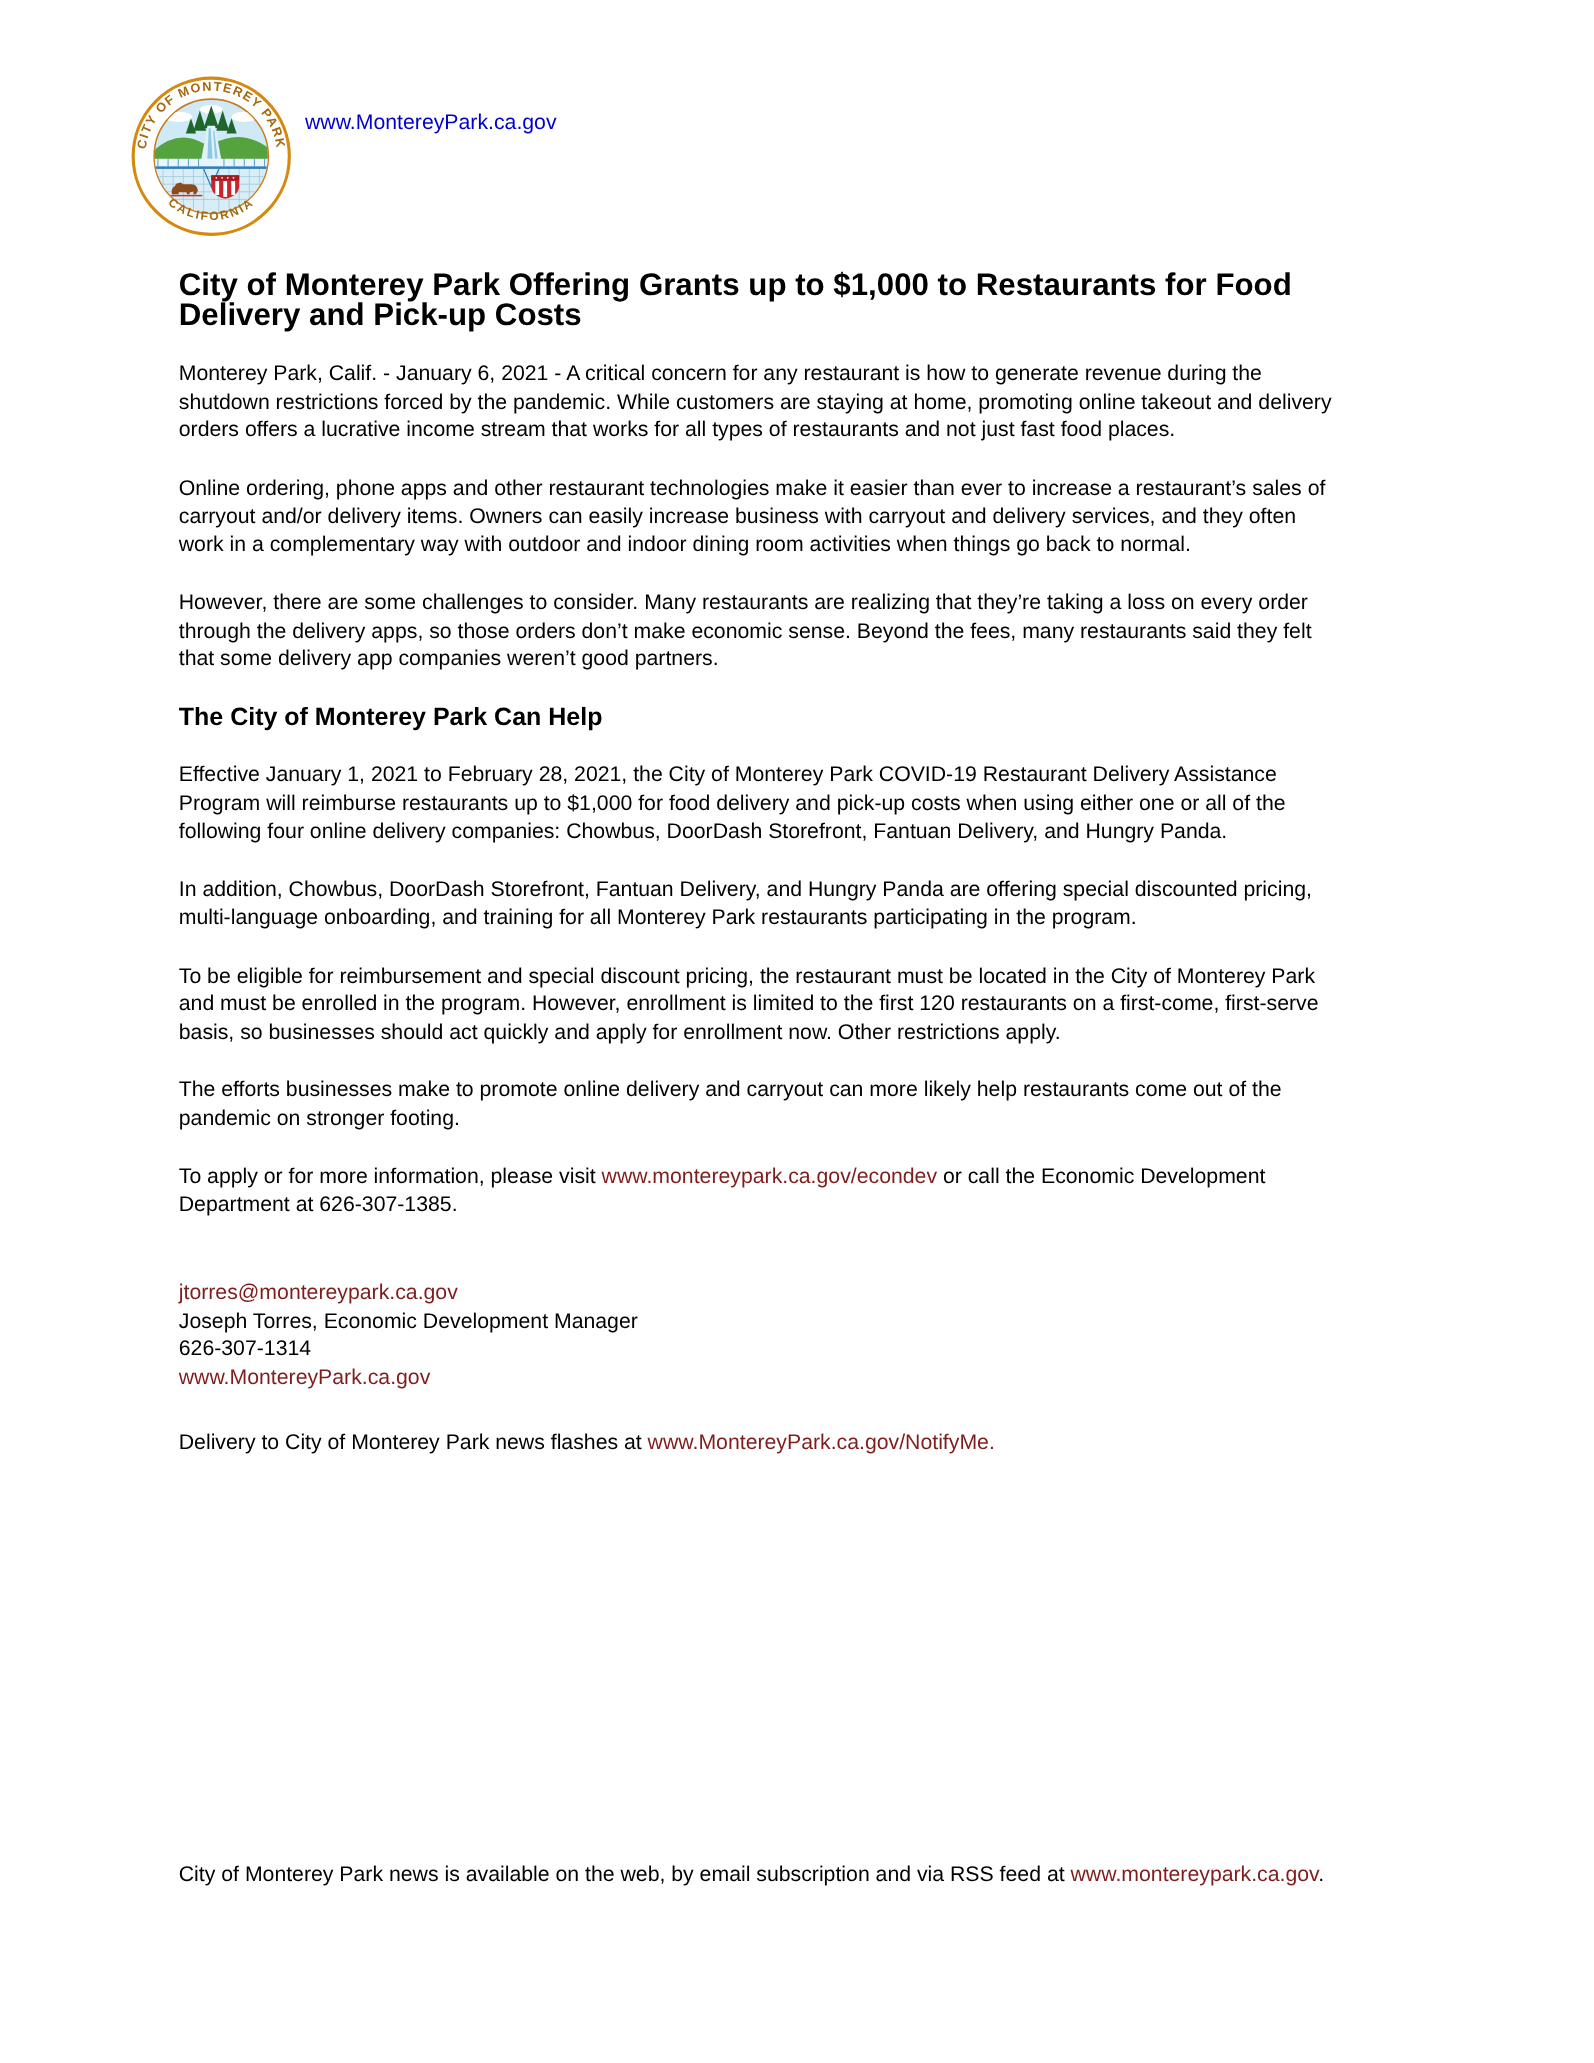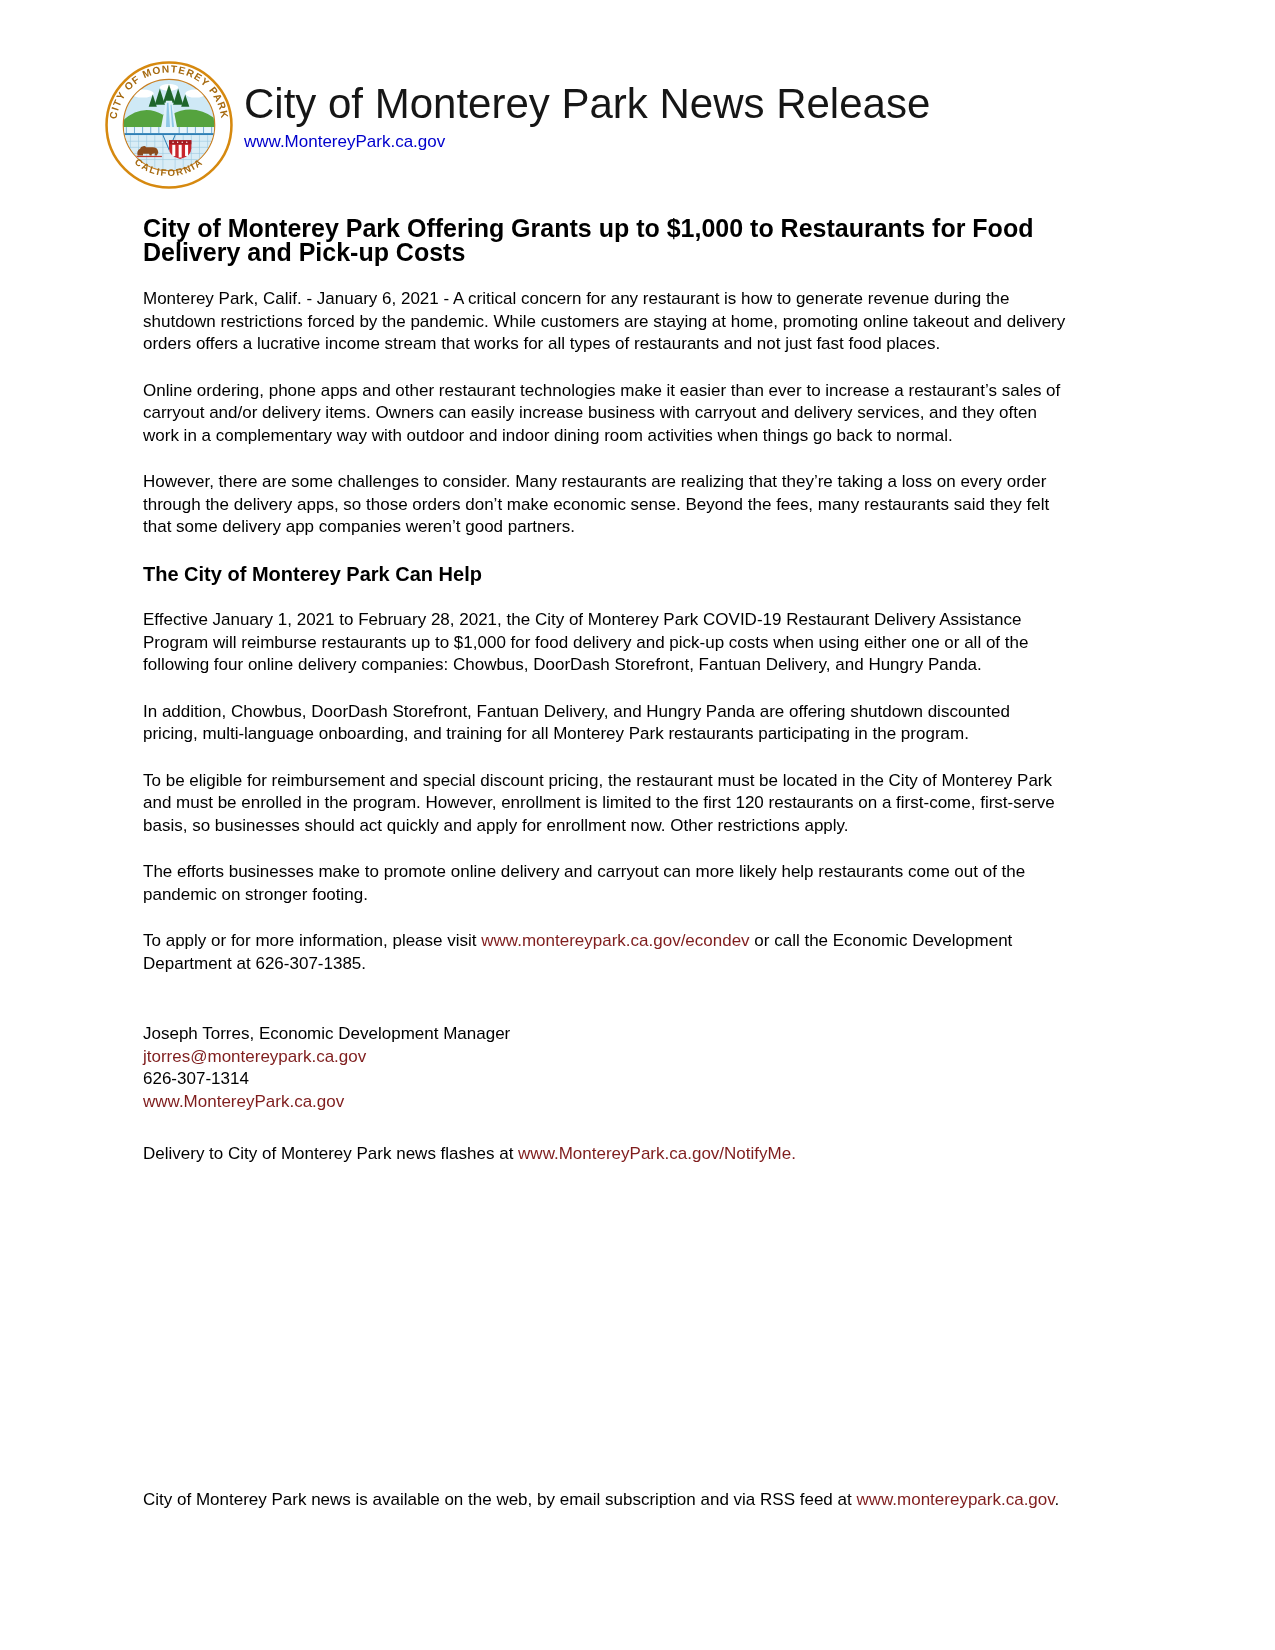--- a/index.html
+++ b/index.html
@@ -146,45 +146,44 @@
 
       <text font-size="10" font-weight="bold" fill="#a5690f" letter-spacing="1.1">
         <textPath href="#arcTop" startOffset="50%" text-anchor="middle">CITY OF MONTEREY PARK</textPath>
       </text>
       <text font-size="9.5" font-weight="bold" fill="#a5690f" letter-spacing="1.6">
         <textPath href="#arcBot" startOffset="50%" text-anchor="middle">CALIFORNIA</textPath>
       </text>
     </svg>
 
     <div class="header-text">
-      <div class="header-title">City of Monterey Park News Release</div>
       <div class="header-link">www.MontereyPark.ca.gov</div>
     </div>
   </div>
 
   <div class="content">
 
     <div class="headline">City of Monterey Park Offering Grants up to $1,000 to Restaurants for Food Delivery and Pick-up Costs</div>
 
     <p>Monterey Park, Calif. - January 6, 2021 - A critical concern for any restaurant is how to generate revenue during the shutdown restrictions forced by the pandemic. While customers are staying at home, promoting online takeout and delivery orders offers a lucrative income stream that works for all types of restaurants and not just fast food places.</p>
     <p>Online ordering, phone apps and other restaurant technologies make it easier than ever to increase a restaurant’s sales of carryout and/or delivery items. Owners can easily increase business with carryout and delivery services, and they often work in a complementary way with outdoor and indoor dining room activities when things go back to normal.</p>
     <p>However, there are some challenges to consider. Many restaurants are realizing that they’re taking a loss on every order through the delivery apps, so those orders don’t make economic sense. Beyond the fees, many restaurants said they felt that some delivery app companies weren’t good partners.</p>
 
     <div class="subhead">The City of Monterey Park Can Help</div>
 
     <p>Effective January 1, 2021 to February 28, 2021, the City of Monterey Park COVID-19 Restaurant Delivery Assistance Program will reimburse restaurants up to $1,000 for food delivery and pick-up costs when using either one or all of the following four online delivery companies: Chowbus, DoorDash Storefront, Fantuan Delivery, and Hungry Panda.</p>
-    <p>In addition, Chowbus, DoorDash Storefront, Fantuan Delivery, and Hungry Panda are offering shutdown discounted pricing, multi-language onboarding, and training for all Monterey Park restaurants participating in the program.</p>
+    <p>In addition, Chowbus, DoorDash Storefront, Fantuan Delivery, and Hungry Panda are offering special discounted pricing, multi-language onboarding, and training for all Monterey Park restaurants participating in the program.</p>
     <p>To be eligible for reimbursement and special discount pricing, the restaurant must be located in the City of Monterey Park and must be enrolled in the program. However, enrollment is limited to the first 120 restaurants on a first-come, first-serve basis, so businesses should act quickly and apply for enrollment now. Other restrictions apply.</p>
     <p>The efforts businesses make to promote online delivery and carryout can more likely help restaurants come out of the pandemic on stronger footing.</p>
 
     <p><span>To apply or for more information, please visit </span><span class="link">www.montereypark.ca.gov/econdev</span><span> or call the Economic Development Department at 626-307-1385.</span></p>
 
     <div class="media">
+      <div class="media-line"><span class="link">jtorres@montereypark.ca.gov</span></div>
       <div class="media-line">Joseph Torres, Economic Development Manager</div>
-      <div class="media-line"><span class="link">jtorres@montereypark.ca.gov</span></div>
       <div class="media-line">626-307-1314</div>
       <div class="media-line"><span class="link">www.MontereyPark.ca.gov</span></div>
     </div>
 
     <div class="subscribe"><span>Delivery to City of Monterey Park news flashes at </span><span class="link">www.MontereyPark.ca.gov/NotifyMe.</span></div>
   </div>
 
   <div class="footer"><span>City of Monterey Park news is available on the web, by email subscription and via RSS feed at </span><span class="link">www.montereypark.ca.gov</span><span>.</span></div>
 
 </div>

